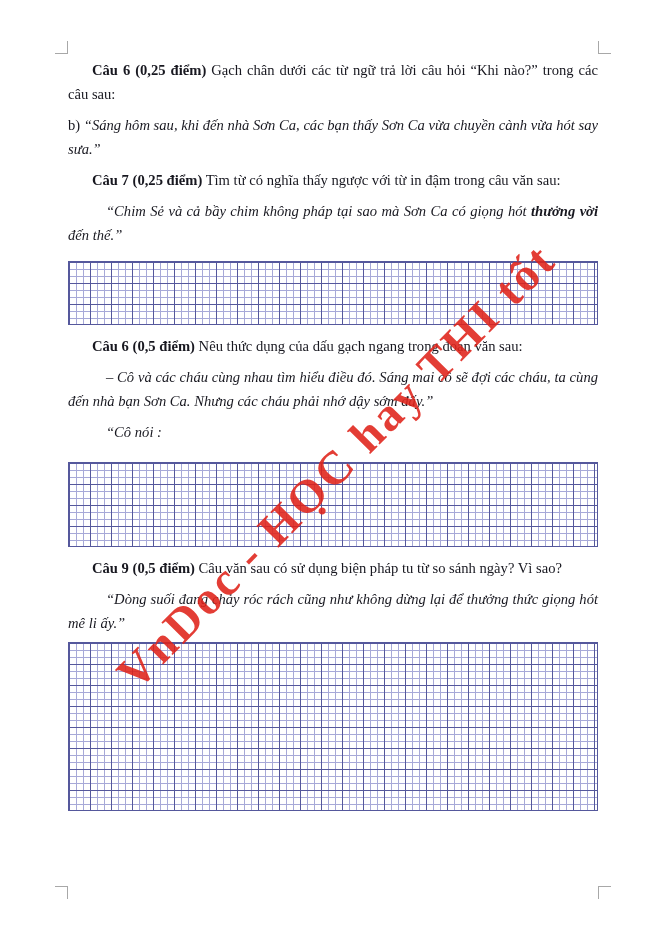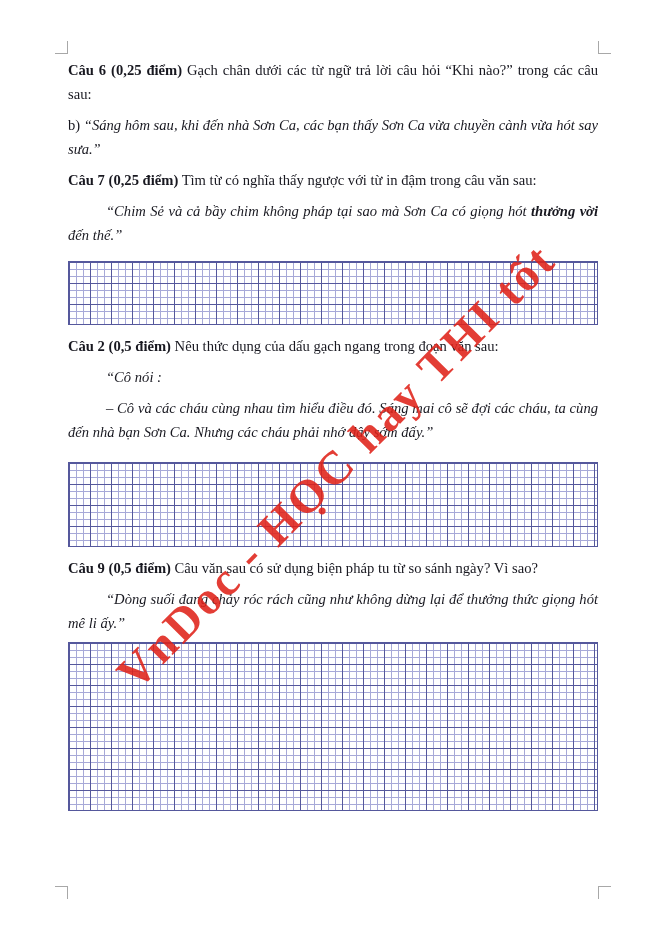--- a/index.html
+++ b/index.html
@@ -16,21 +16,21 @@
   .content {
     position: absolute;
     left: 68px;
     top: 58px;
     width: 530px;
     font-size: 14.6px;
     line-height: 24px;
     z-index: 1;
   }
   p { margin: 0 0 7px; text-align: justify; }
-  .q-label { font-weight: bold; }
+  .q-label { font-weight: bold; margin-left: 24px; }
   .quote { font-style: italic; text-indent: 38px; }
   .quote b { font-weight: bold; }
 
   .grid {
     height: 64px;
     margin: 14px 0 9px;
     border: 1px solid var(--grid-bold, #55589c);
     background-color: #ffffff;
     background-image:
       repeating-linear-gradient(to right,  var(--grid-bold, #55589c) 0, var(--grid-bold, #55589c) 1px, transparent 1px, transparent 21px),
@@ -78,25 +78,25 @@
 
 
   <p><span>b)</span> <i>“Sáng hôm sau, khi đến nhà Sơn Ca, các bạn thấy Sơn Ca vừa chuyền cành vừa hót say sưa.”</i></p>
 
   <p><span class="q-label">Câu 7 (0,25 điểm)</span><span> Tìm từ có nghĩa thấy ngược với từ in đậm trong câu văn sau:</span></p>
 
   <p class="quote"><span>“Chim Sẻ và cả bầy chim không pháp tại sao mà Sơn Ca có giọng hót </span><b>thưởng vời</b><span> đến thế.”</span></p>
 
   <div class="grid grid-1"></div>
 
-  <p><span class="q-label">Câu 2 (0,5 điểm)</span><span> Nêu thức dụng của dấu gạch ngang trong đoạn văn sau:</span></p>
+  <p><span class="q-label">Câu 6 (0,5 điểm)</span><span> Nêu thức dụng của dấu gạch ngang trong đoạn văn sau:</span></p>
+
+  <p class="quote">– Cô và các cháu cùng nhau tìm hiểu điều đó. Sáng mai cô sẽ đợi các cháu, ta cùng đến nhà bạn Sơn Ca. Nhưng các cháu phải nhớ dậy sớm đấy.”</p>
 
   <p class="quote">“Cô nói :</p>
-
-  <p class="quote">– Cô và các cháu cùng nhau tìm hiểu điều đó. Sáng mai cô sẽ đợi các cháu, ta cùng đến nhà bạn Sơn Ca. Nhưng các cháu phải nhớ dậy sớm đấy.”</p>
 
   <div class="grid grid-2"></div>
 
   <p><span class="q-label">Câu 9 (0,5 điểm)</span><span> Câu văn sau có sử dụng biện pháp tu từ so sánh ngày? Vì sao?</span></p>
 
   <p class="quote">“Dòng suối đang chảy róc rách cũng như không dừng lại để thưởng thức giọng hót mê li ấy.”</p>
 
   <div class="grid grid-3"></div>
 
 </div>

